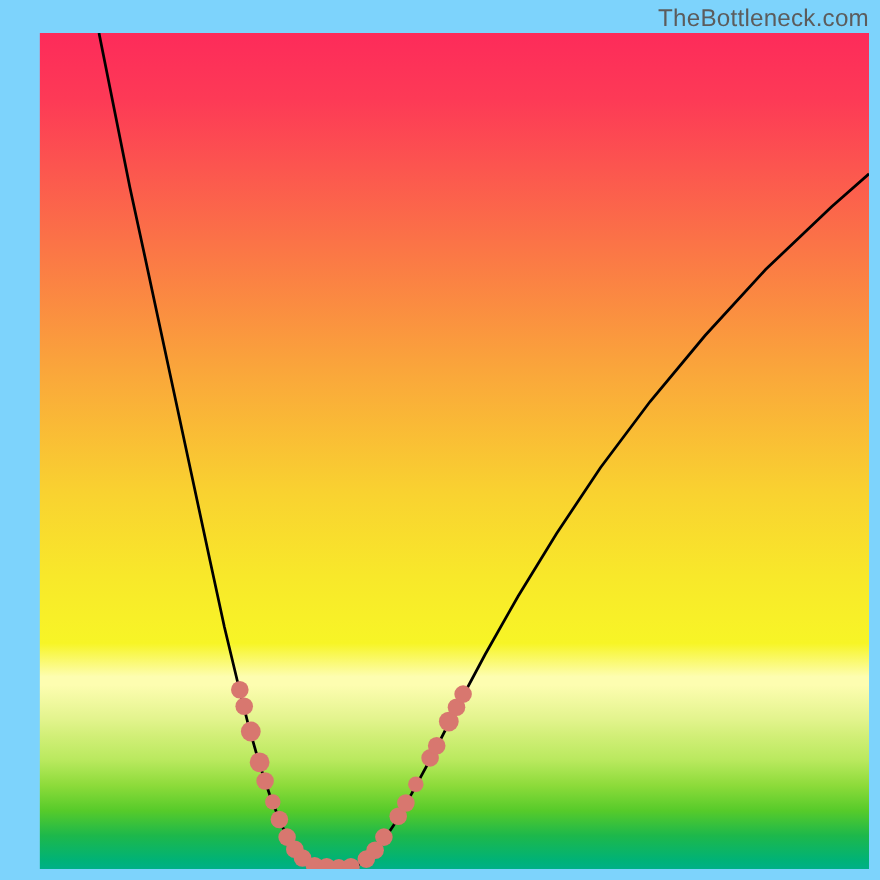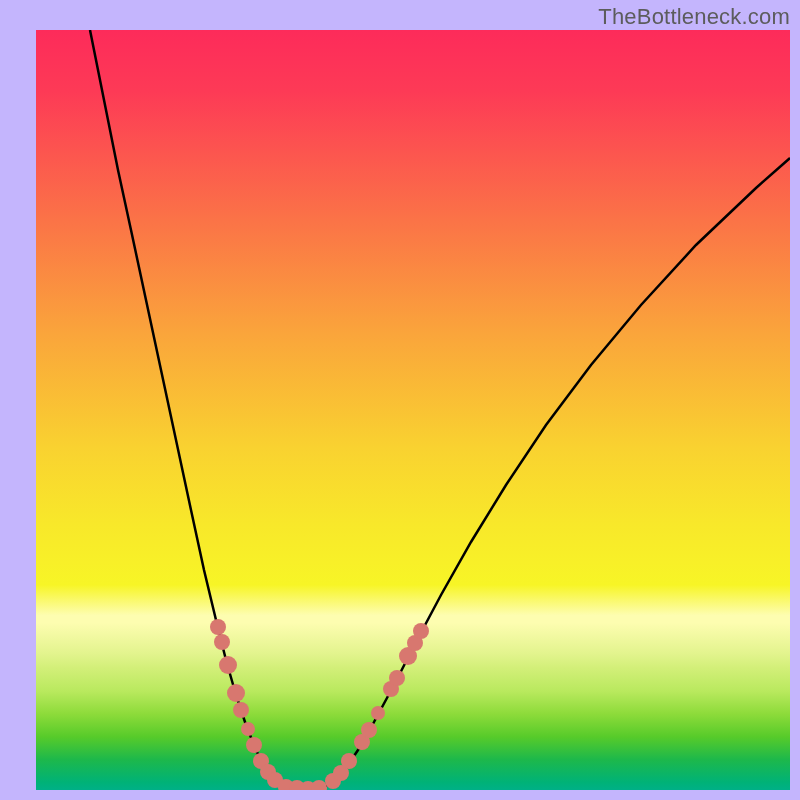--- a/index.html
+++ b/index.html
@@ -6,21 +6,21 @@
     margin: 0;
     padding: 0;
     width: 800px;
     height: 800px;
     overflow: hidden;
     font-family: Arial, Helvetica, sans-serif;
   }
   .frame {
     width: 800px;
     height: 800px;
-    background: #c4b5fd;
+    background: #7dd3fc;
     position: relative;
   }
   .watermark {
     position: absolute;
     top: 4px;
     right: 10px;
     color: #5c5c5c;
     font-size: 22px;
     font-weight: 500;
     letter-spacing: 0.2px;

